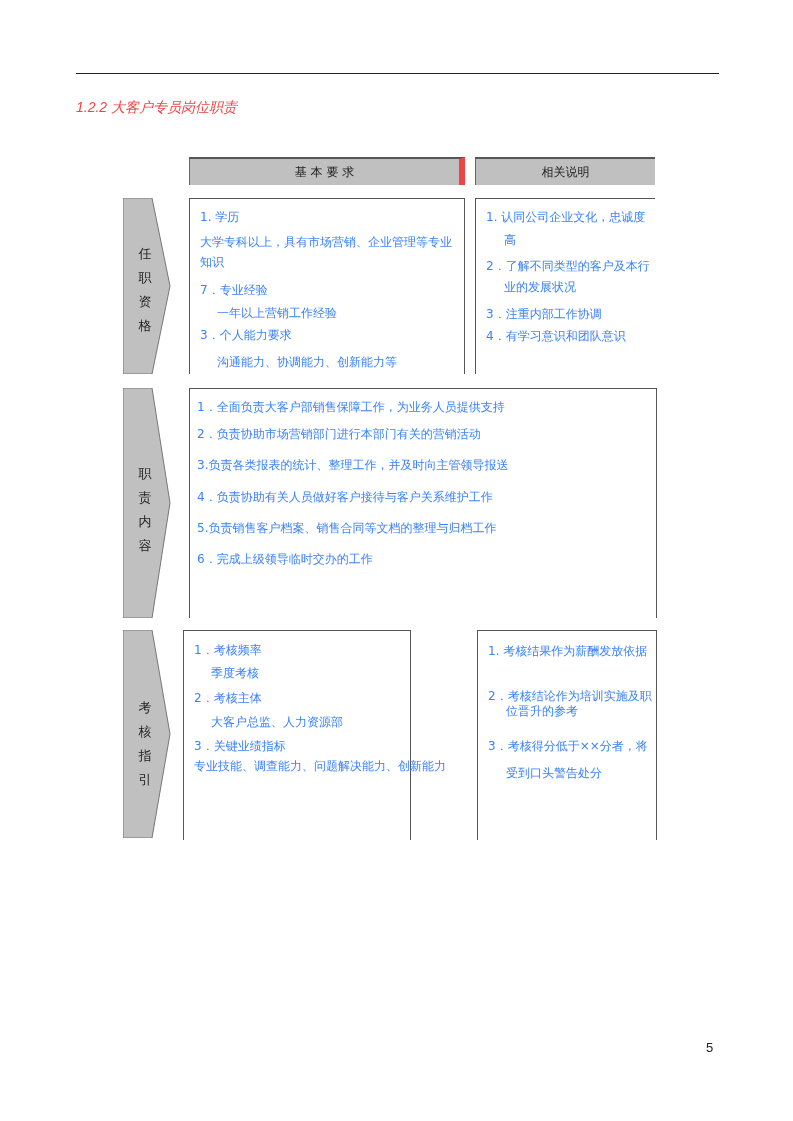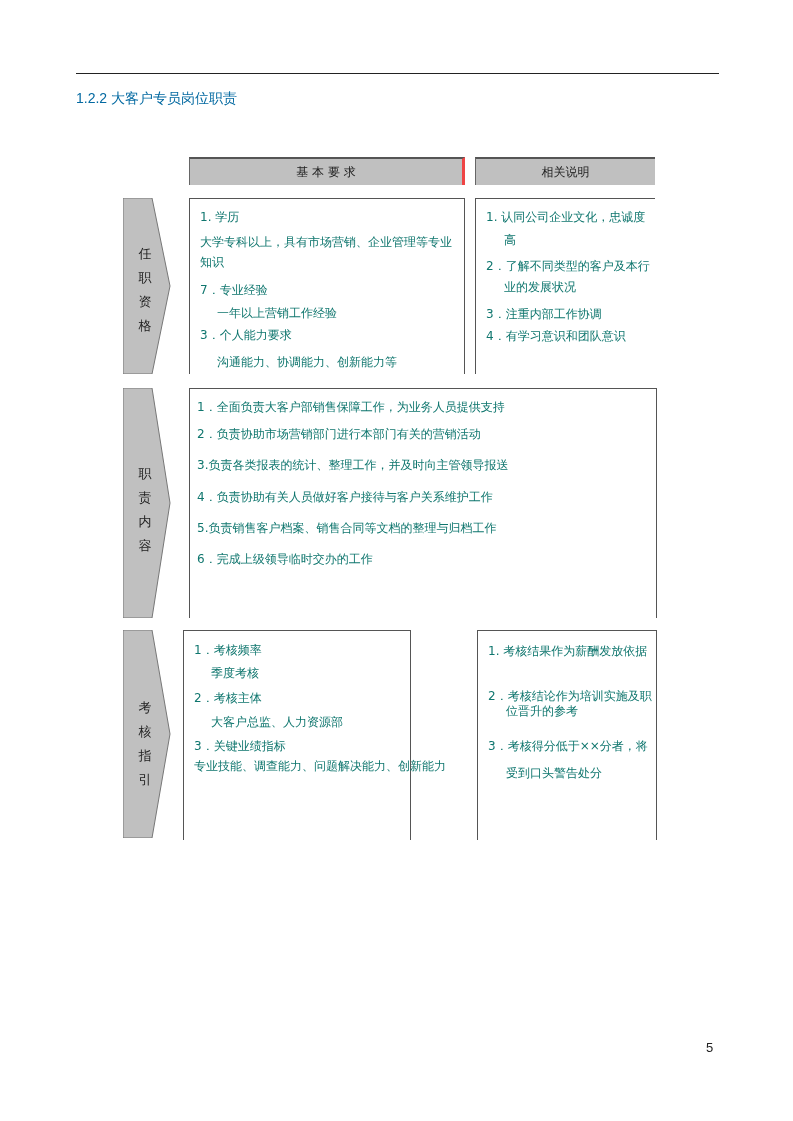--- a/index.html
+++ b/index.html
@@ -1,31 +1,31 @@
 <!DOCTYPE html>
 <html><head>
 <meta charset="utf-8">
 <style>
   html, body { margin:0; padding:0; background:#ffffff; }
   body { width:793px; height:1121px; position:relative; overflow:hidden;
          font-family:"DejaVu Sans","Liberation Sans",sans-serif; color:#222; }
   .abs { position:absolute; }
   .rule { left:76px; top:73px; width:643px; height:0; border-top:1px solid #222; }
-  .section-title { left:76px; top:90px; font-size:14px; color:#0369a1; font-family:"Liberation Sans","DejaVu Sans",sans-serif; }
-  .hdr { background:#c0c0c0; border-top:2px solid #555; border-left:1px solid #666; border-right:3px solid #ef4444;
+  .section-title { left:76px; top:99px; font-size:14px; color:#ef4444; font-family:"Liberation Sans","DejaVu Sans",sans-serif;font-style:italic; }
+  .hdr { background:#c0c0c0; border-top:2px solid #555; border-left:1px solid #666; border-right:6px solid #ef4444;
          height:28px; display:flex; align-items:center; justify-content:center; font-size:12px; color:#222;
          box-sizing:border-box; font-family:"DejaVu Serif","Liberation Serif",serif; }
   .hdr-open-right { border-right:none; }
   .box { border-top:1px solid #555; border-left:1px solid #555; border-right:1px solid #555; box-sizing:border-box; }
   .box-open-right { border-right:none; }
   .side { width:50px; }
   .side svg { position:absolute; left:0; top:0; }
   .side-label { position:absolute; left:0; width:44px; text-align:center; font-size:13px; line-height:24px;
                 color:#222; font-family:"DejaVu Serif","Liberation Serif",serif; }
-  .ln { position:absolute; font-size:12px; color:#0f766e; white-space:nowrap; font-family:"DejaVu Sans","Liberation Sans",sans-serif; }
+  .ln { position:absolute; font-size:12px; color:#3b82f6; white-space:nowrap; font-family:"DejaVu Sans","Liberation Sans",sans-serif; }
   .page-num { left:706px; top:1040px; font-size:13px; color:#222; font-family:"Liberation Sans",sans-serif; }
 </style>
 </head>
 <body>
 
 <div class="abs rule"></div>
 <div class="abs section-title">1.2.2 大客户专员岗位职责</div>
 
 <div class="abs hdr" style="left:189px; top:157px; width:276px;">基 本 要 求</div>
 <div class="abs hdr hdr-open-right" style="left:475px; top:157px; width:180px;">相关说明</div>

